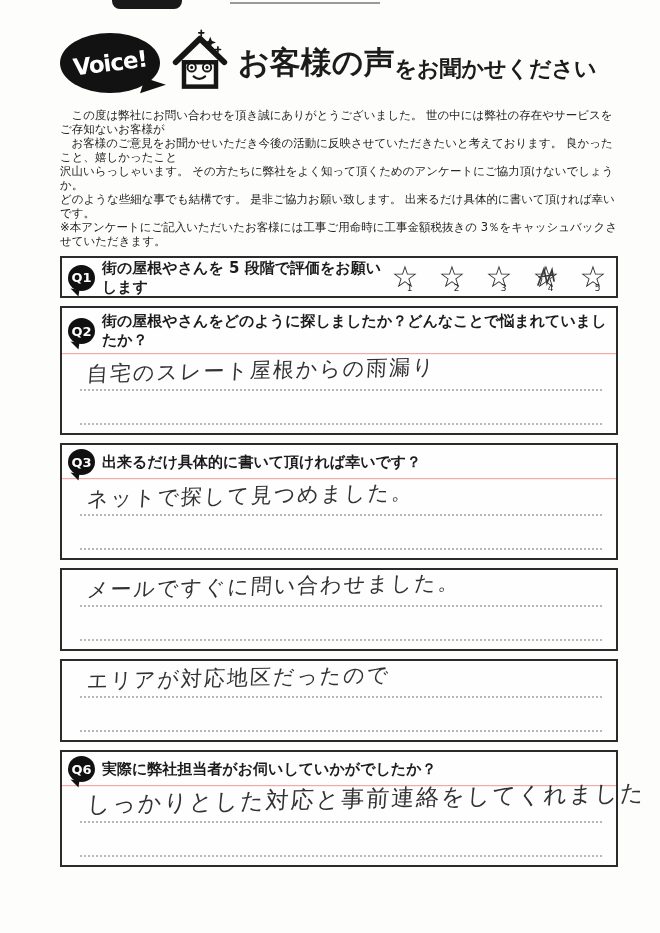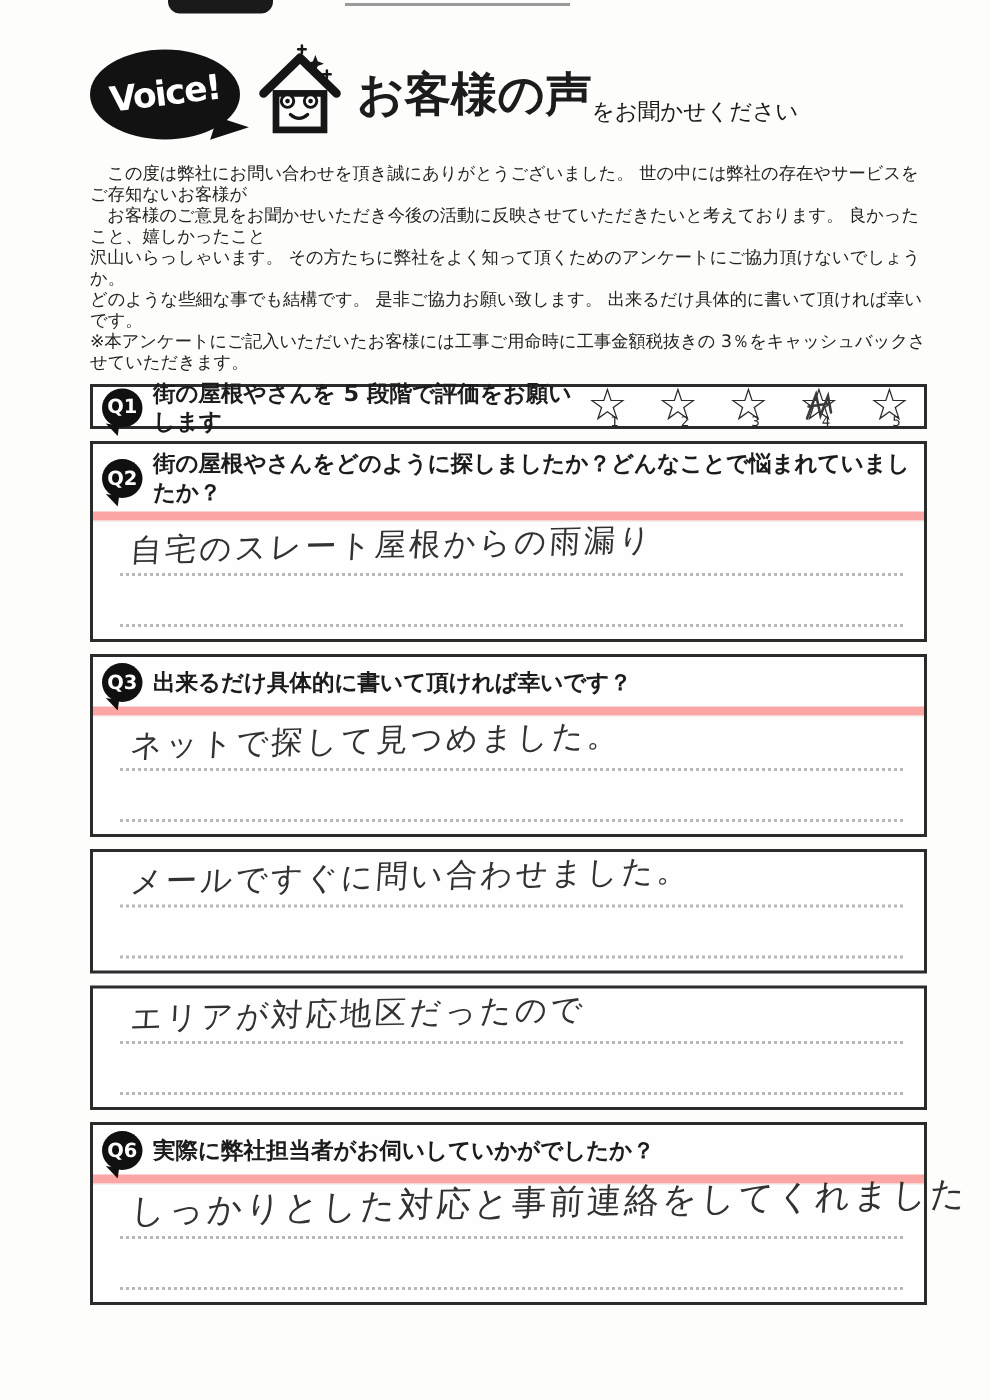--- a/index.html
+++ b/index.html
@@ -13,38 +13,38 @@
   
   .hdr { display:flex; align-items:center; margin-top:26px; height:74px; }
   .voice-bubble { position:relative; width:100px; height:60px; background:#121212; border-radius:50%;
                   display:flex; align-items:center; justify-content:center; flex:0 0 auto; }
   .voice-bubble::after { content:""; position:absolute; right:-4px; bottom:-4px; width:0; height:0;
                   border-left:22px solid #121212; border-bottom:16px solid transparent; transform:rotate(18deg); }
   .voice-text { color:#fff; font-weight:bold; font-size:23px; transform:rotate(-7deg); letter-spacing:-1px; }
   .house { margin:0 6px 0 8px; flex:0 0 auto; }
   .hdr-titles { display:flex; align-items:flex-end; white-space:nowrap; }
   .hdr-main { font-size:31px; font-weight:bold; letter-spacing:0px; }
-  .hdr-sub { font-size:15px; font-weight:normal; }
+  .hdr-sub { font-size:22px; font-weight:bold; }
 
   
   .intro { margin-top:8px; font-size:11.5px; line-height:14px; color:#222; }
 
   
   .qbox { border:2px solid #2b2b2b; margin-top:8px; background:#fefefe; }
   .qhead { display:flex; align-items:center; padding:4px 8px 3px 6px; }
-  .qhead.sep { border-bottom:6px solid #fca5a5; box-shadow:0 1px 0 #f0f0ee; }
+  .qhead.sep { border-bottom:1px solid #fca5a5; box-shadow:0 1px 0 #f0f0ee; }
   .qbadge { position:relative; width:27px; height:26px; background:#101010; color:#fff; border-radius:50%;
             display:flex; align-items:center; justify-content:center; font-size:13px; font-weight:bold;
             margin-right:7px; flex:0 0 auto; }
   .qbadge::after { content:""; position:absolute; left:2px; bottom:-5px; width:0; height:0;
             border-right:9px solid #101010; border-bottom:7px solid transparent; transform:rotate(8deg); }
   .qtext { font-weight:bold; font-size:15px; letter-spacing:0px; }
 
   
-  .q1 { display:flex; align-items:center; padding-right:8px; height:30px; }
+  .q1 { display:flex; align-items:center; padding-right:8px; height:42px; }
   .stars { display:flex; gap:17px; }
   .star { position:relative; width:30px; text-align:center; }
   .star-glyph { font-size:30px; line-height:30px; color:#2a2a2a; display:block; }
   .star-num { position:absolute; bottom:-1px; left:56%; font-size:9px; color:#2a2a2a; }
   .star-scribble { position:absolute; top:1px; left:1px; }
 
   
   .answer { padding:0 14px 8px 18px; }
   .ans-line { position:relative; height:37px; border-bottom:2px dotted #b8b8b4; }
   .ans-line.short { height:34px; }

